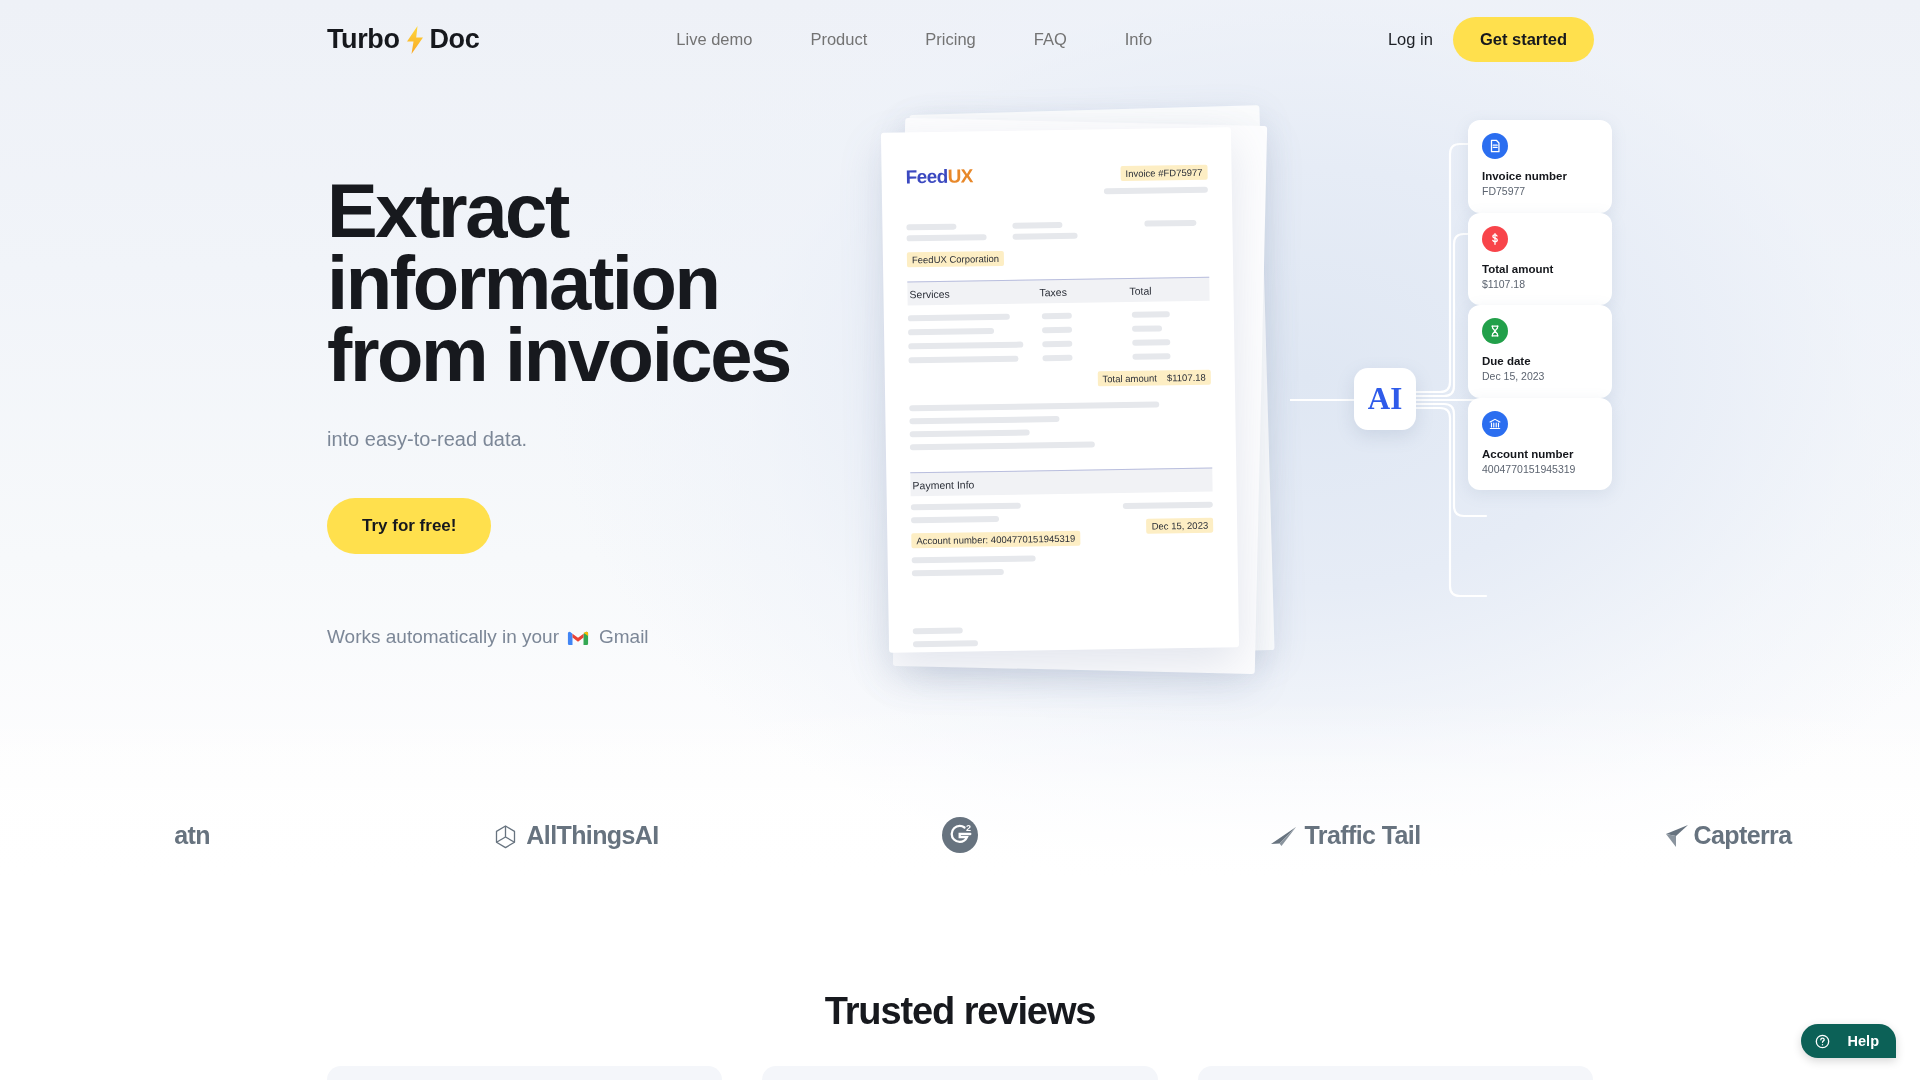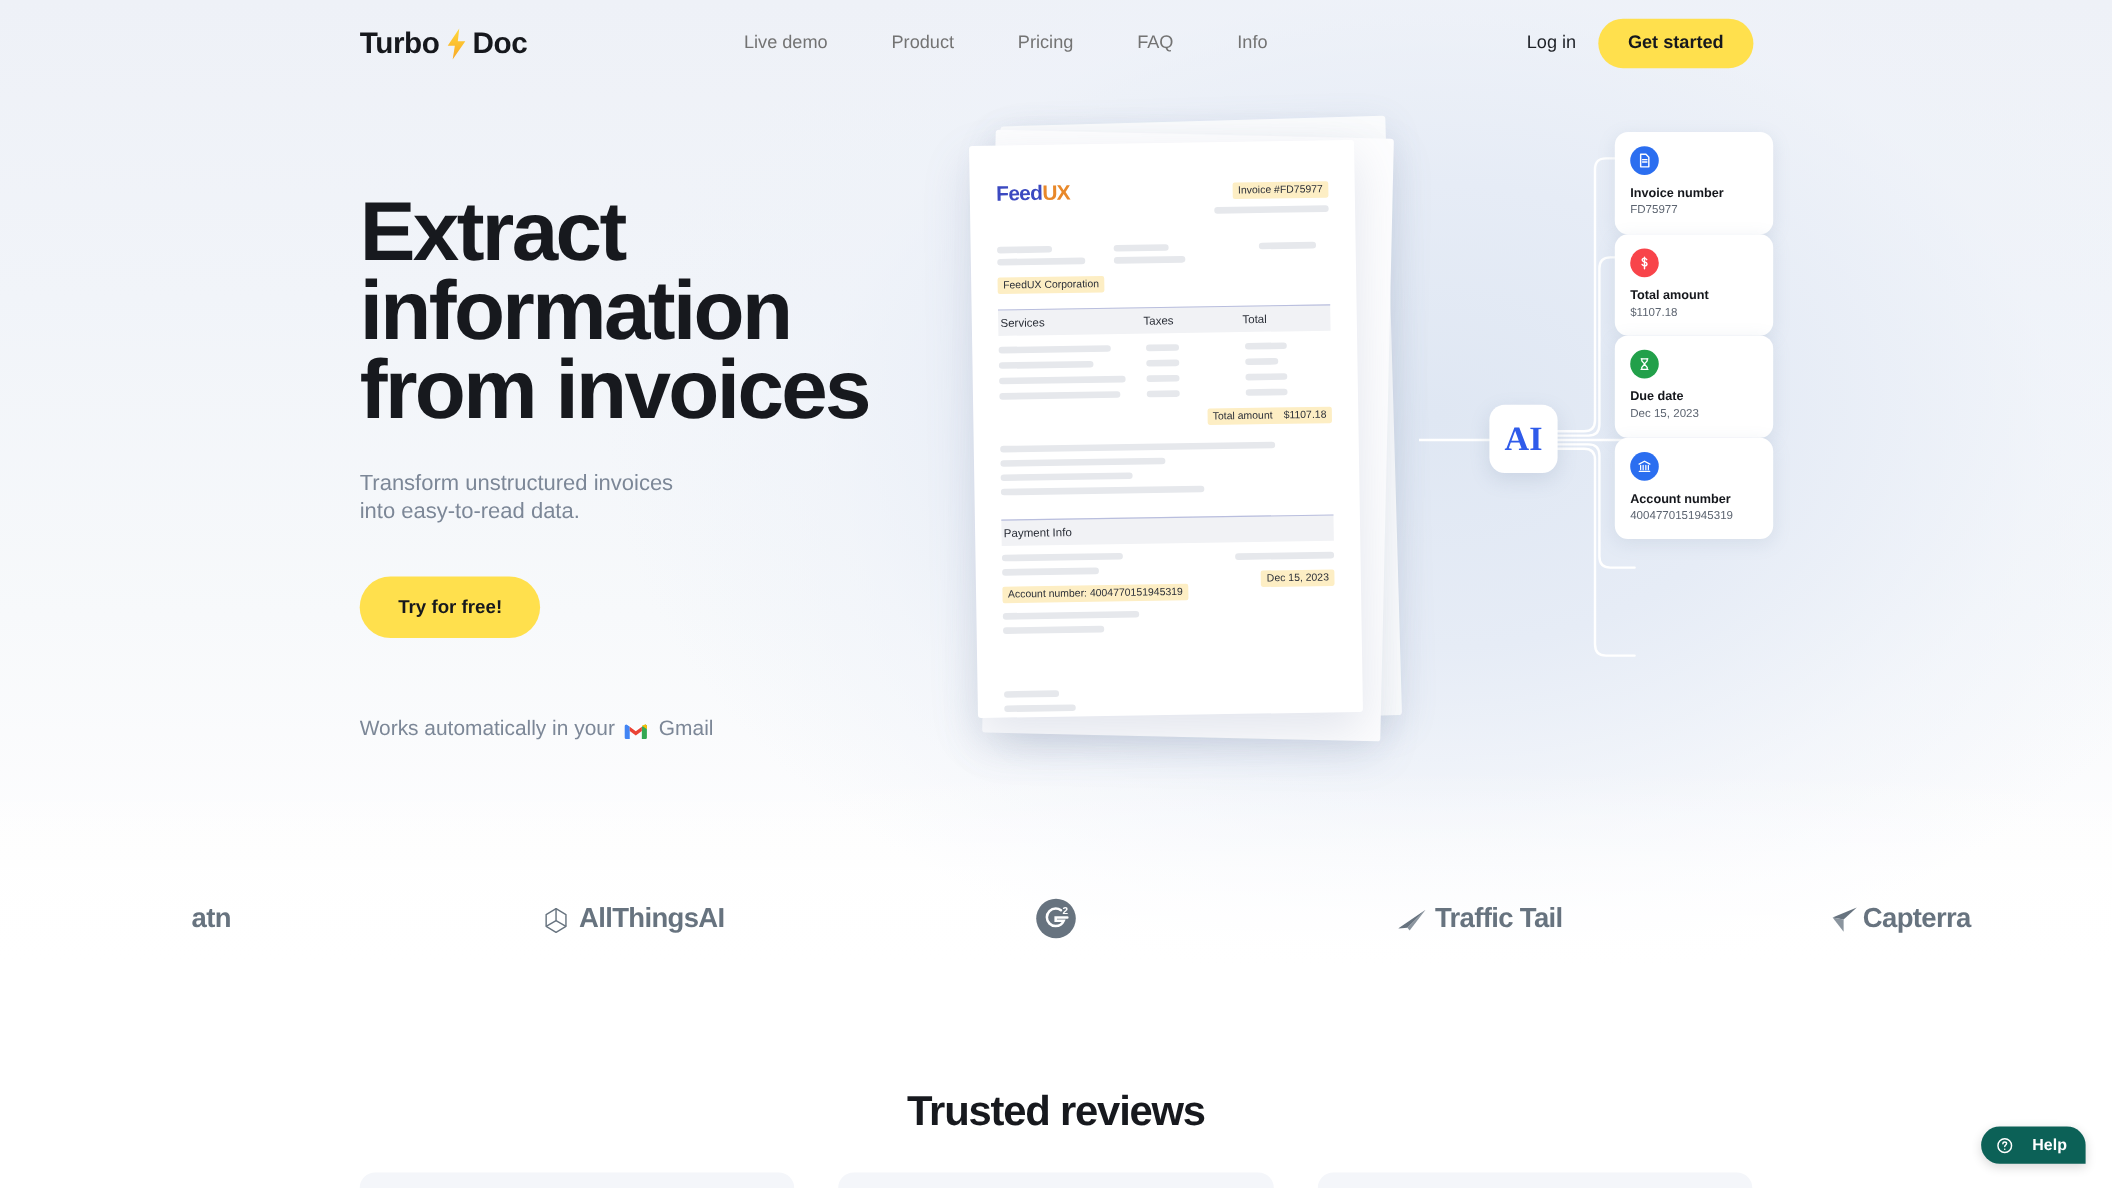--- a/index.html
+++ b/index.html
@@ -223,21 +223,20 @@
   </div>
 </div>
 
 <div class="hero-left">
   <h1 class="headline">
     <div>Extract</div>
     <div>information</div>
     <div>from invoices</div>
   </h1>
   <div class="subhead">
-    <div>Transform unstructured invoices</div>
     <div>into easy-to-read data.</div>
   </div>
   <div class="cta">
     <button class="btn-cta">Try for free!</button>
   </div>
   <div class="gmail-line">
     <span>Works automatically in your</span>
     <span class="gmail-icon">
       <svg viewBox="0 0 24 18" width="22" height="17">
         <path d="M2 2 L2 16 L6 16 L6 7 L12 11.5 L18 7 L18 16 L22 16 L22 2 L18.5 2 L12 7 L5.5 2 Z" fill="#ffffff"></path>

